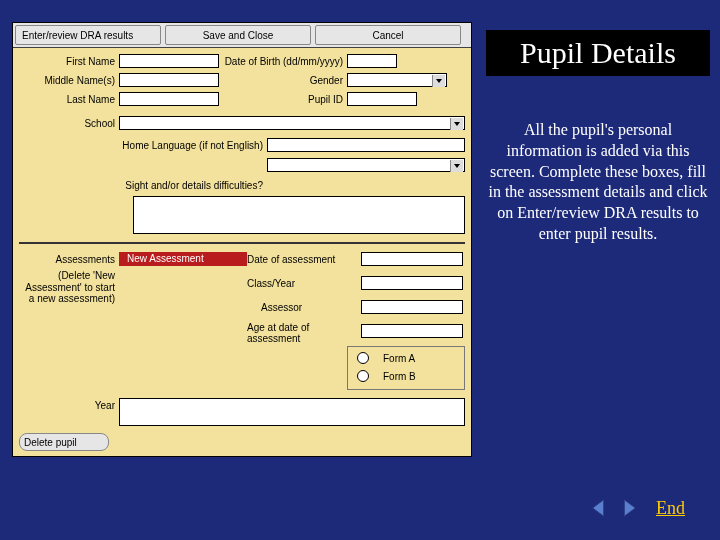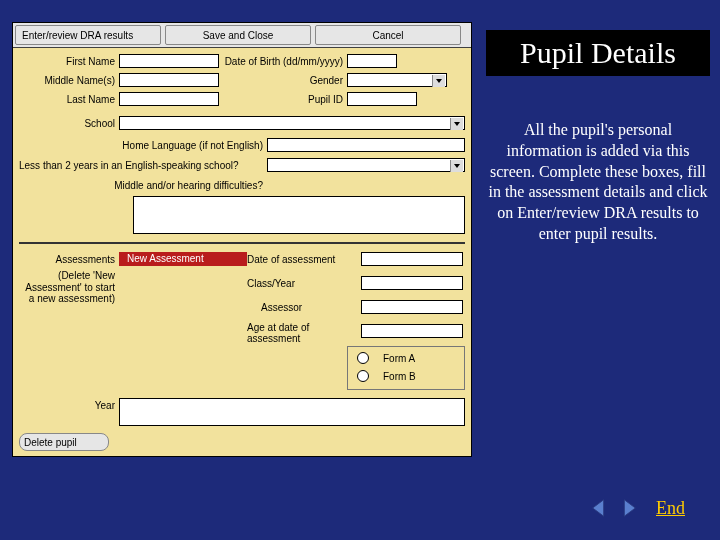--- a/index.html
+++ b/index.html
@@ -53,24 +53,23 @@
     <div class="fld" style="left:106px;top:44px;width:100px"></div>
     <span class="lbl" style="left:260px;top:46px;width:70px">Pupil ID</span>
     <div class="fld" style="left:334px;top:44px;width:70px"></div>
 
     <span class="lbl" style="left:6px;top:70px;width:96px">School</span>
     <div class="fld sel" style="left:106px;top:68px;width:346px"></div>
 
     <span class="lbl" style="left:60px;top:92px;width:190px">Home Language (if not English)</span>
     <div class="fld" style="left:254px;top:90px;width:198px"></div>
 
-    <span class="lbl lbl-left" style="left:6px;top:112px;width:244px">Less than 2 years in an English-speaking school?</span>
     <div class="fld sel" style="left:254px;top:110px;width:198px"></div>
 
-    <span class="lbl" style="left:6px;top:132px;width:244px">Middle and/or hearing difficulties?</span>
+    <span class="lbl" style="left:6px;top:132px;width:244px">Sight and/or details difficulties?</span>
     <div class="big-box" style="left:120px;top:148px;width:332px;height:38px"></div>
 
     <div class="darkline"></div>
 
     <span class="lbl" style="left:6px;top:206px;width:96px">Assessments</span>
     <div class="assess-list">New Assessment</div>
     <span class="lbl" style="left:6px;top:222px;width:96px;text-align:right;line-height:1.15">(Delete 'New Assessment' to start a new assessment)</span>
 
     <span class="lbl lbl-left" style="left:234px;top:206px;width:110px">Date of assessment</span>
     <div class="fld" style="left:348px;top:204px;width:102px"></div>

